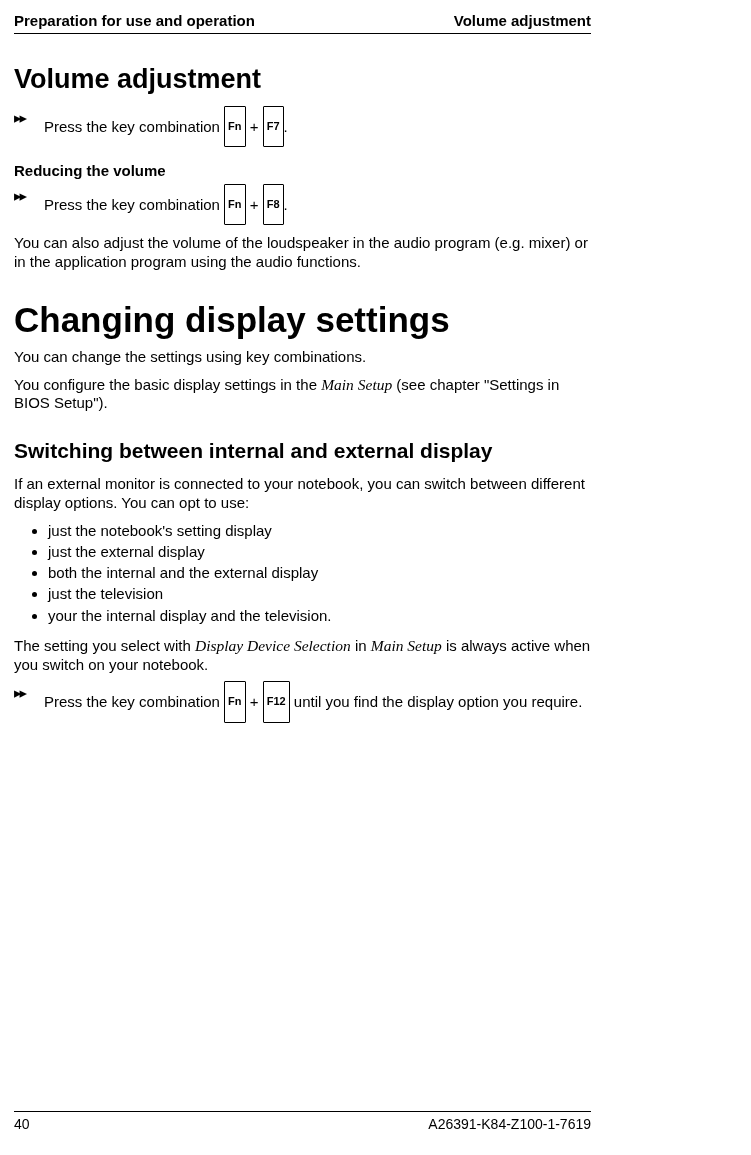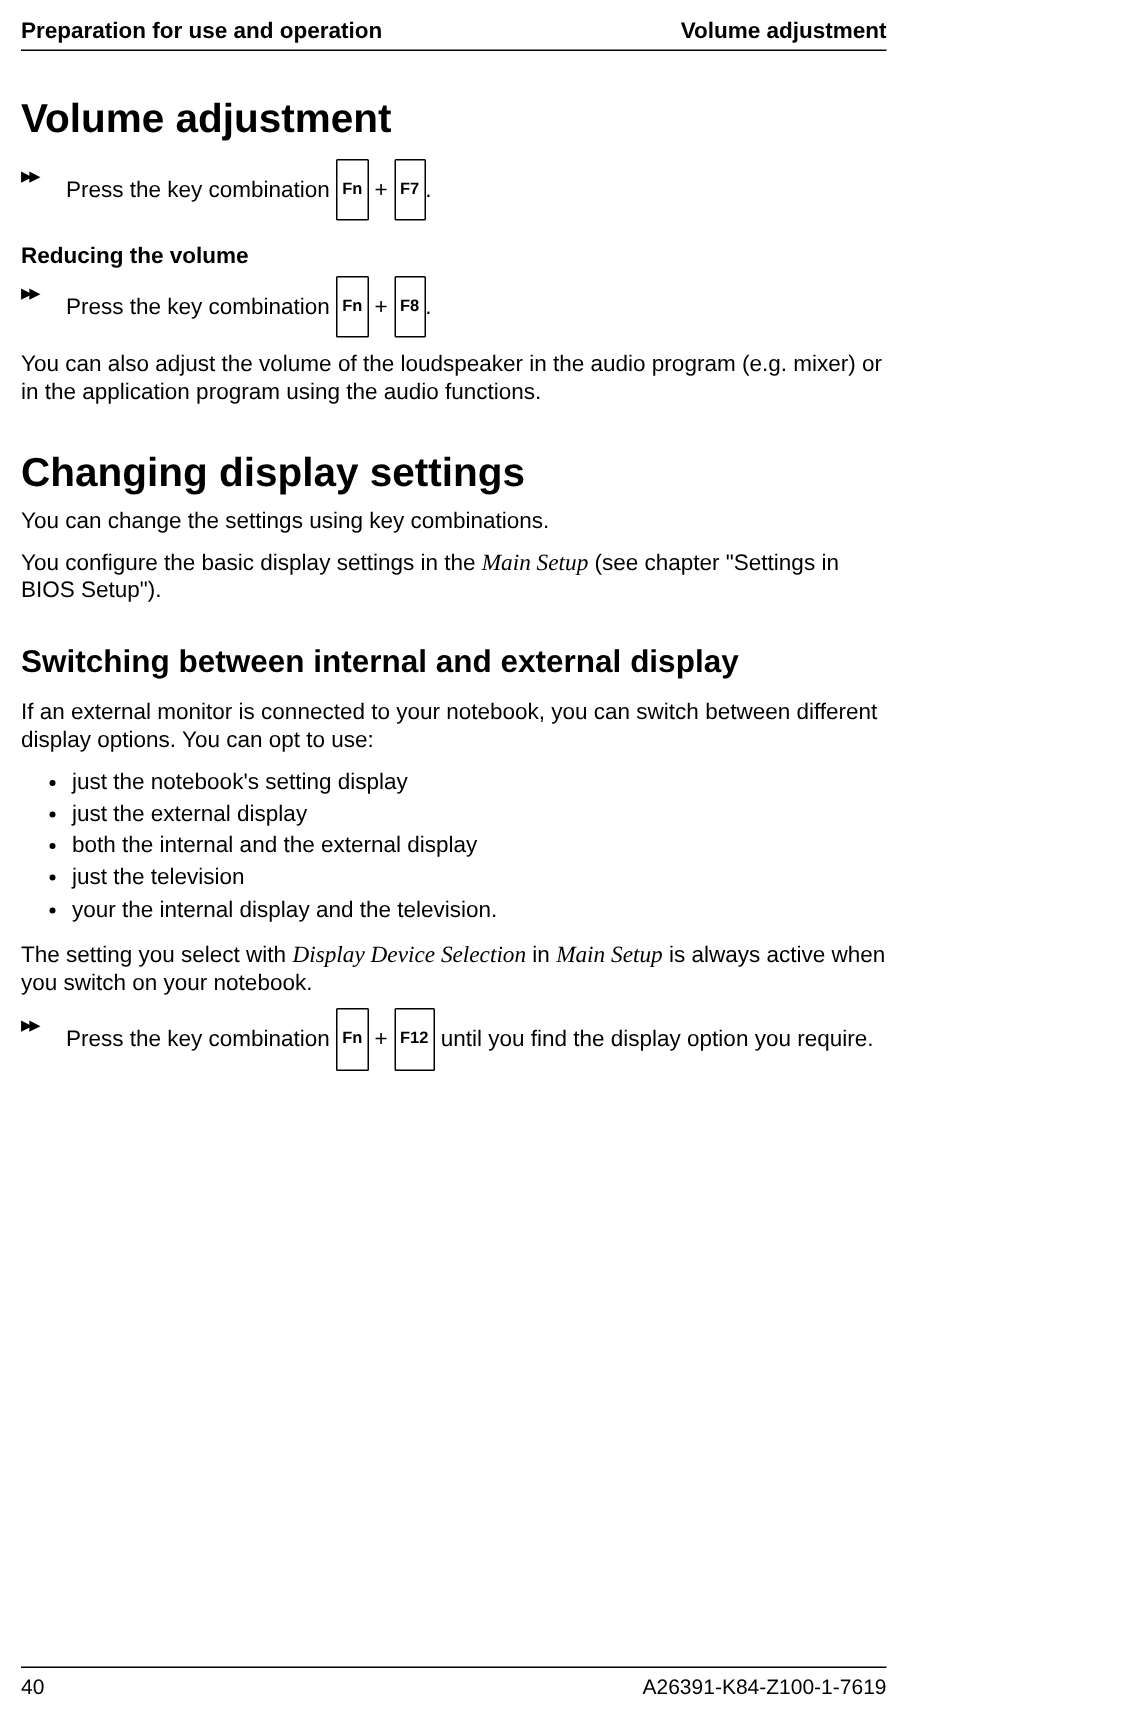--- a/index.html
+++ b/index.html
@@ -29,21 +29,21 @@
     font-size: 27px;
     font-weight: bold;
     margin: 30px 0 12px 0;
   }
   h2 {
     font-size: 15px;
     font-weight: bold;
     margin: 14px 0 6px 0;
   }
   .section-title {
-    font-size: 27px;
+    font-size: 35px;
     font-weight: bold;
     margin: 28px 0 4px 0;
   }
   .subsection-title {
     font-size: 21px;
     font-weight: bold;
     margin: 26px 0 12px 0;
   }
   p {
     font-size: 15px;

